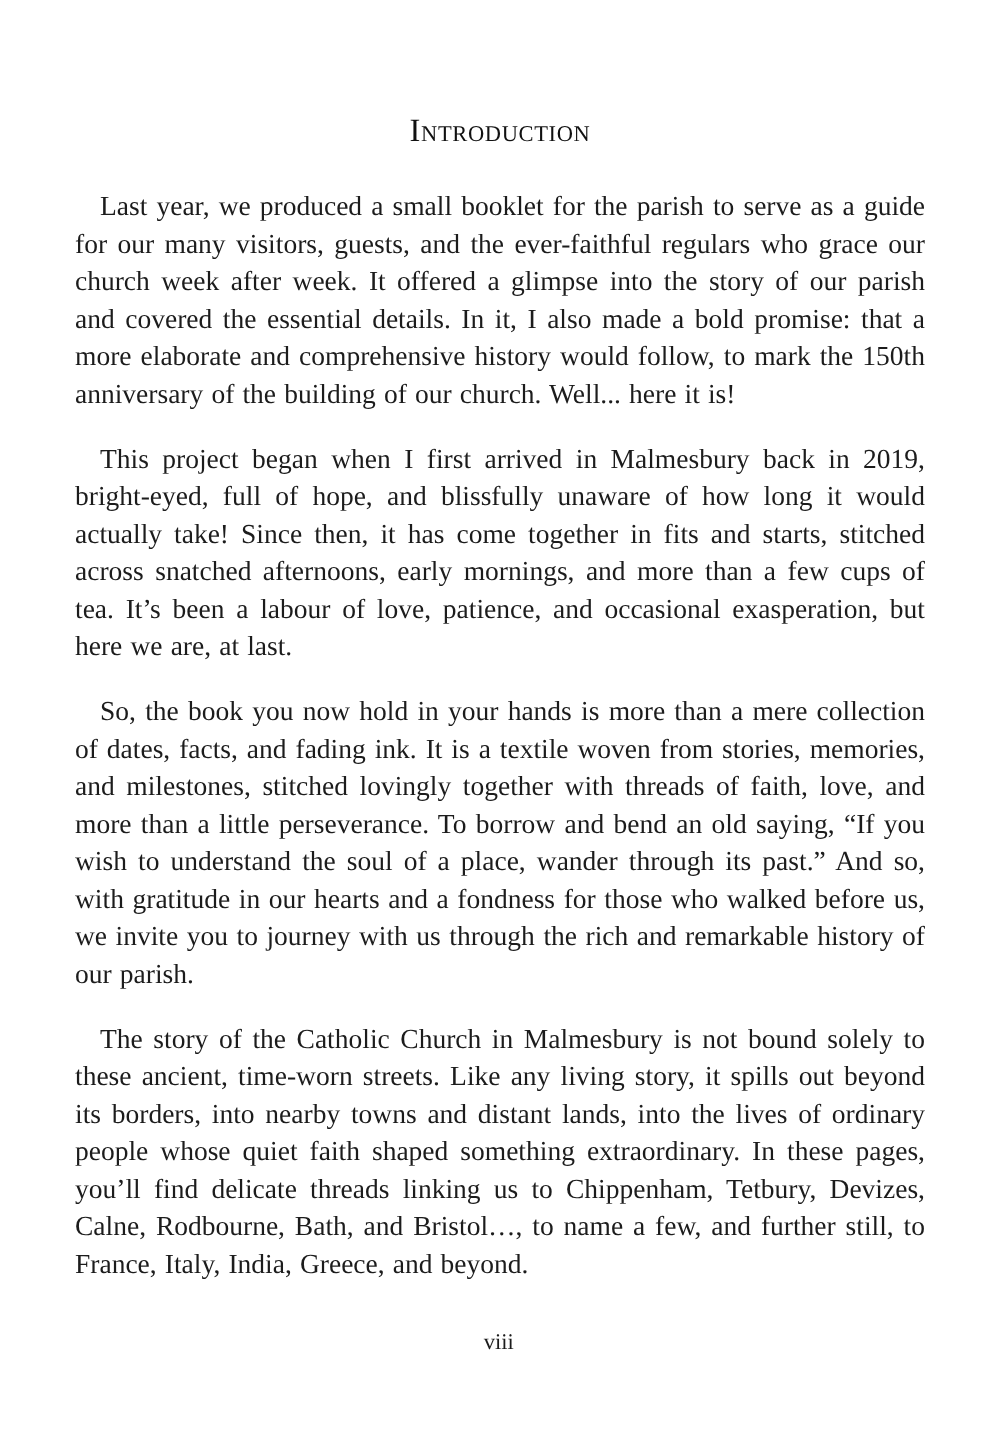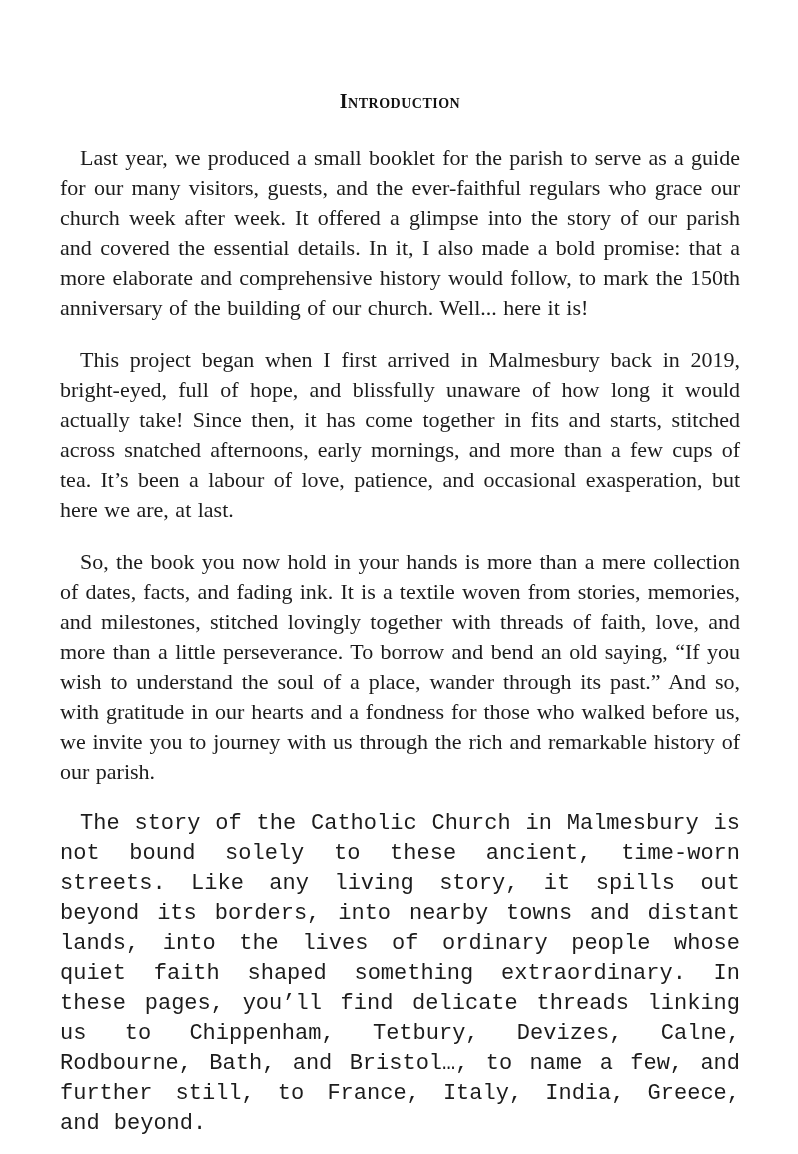--- a/index.html
+++ b/index.html
@@ -19,36 +19,35 @@
   .content {
     position: absolute;
     left: 60px;
     top: 90px;
     width: 680px;
   }
   .chapter-title {
     margin: 0 0 30px 0;
     text-align: center;
     font-variant: small-caps;
-    font-weight: bold;
-    font-size: 20px;
+    font-weight: normal;
+    font-size: 26px;
     letter-spacing: 0.5px;
     color: #111111;
   }
   .para {
     margin: 0 0 22px 0;
     font-size: 22px;
     line-height: 30px;
     text-align: justify;
     text-indent: 20px;
     word-spacing: 1px;
   }
   .para:last-of-type {
     margin-bottom: 0;
-    font-family: Liberation Mono, monospace;
   }
   .page-number {
     position: absolute;
     left: 0;
     right: 0;
     top: 1063px;
     text-align: center;
     font-size: 18px;
     color: #1c1c1c;
   }
@@ -62,13 +61,14 @@
 
     <p class="para">Last year, we produced a small booklet for the parish to serve as a guide for our many visitors, guests, and the ever-faithful regulars who grace our church week after week. It offered a glimpse into the story of our parish and covered the essential details. In it, I also made a bold promise: that a more elaborate and comprehensive history would follow, to mark the 150th anniversary of the building of our church. Well... here it is!</p>
 
     <p class="para">This project began when I first arrived in Malmesbury back in 2019, bright-eyed, full of hope, and blissfully unaware of how long it would actually take! Since then, it has come together in fits and starts, stitched across snatched afternoons, early mornings, and more than a few cups of tea. It’s been a labour of love, patience, and occasional exasperation, but here we are, at last.</p>
 
     <p class="para">So, the book you now hold in your hands is more than a mere collection of dates, facts, and fading ink. It is a textile woven from stories, memories, and milestones, stitched lovingly together with threads of faith, love, and more than a little perseverance. To borrow and bend an old saying, “If you wish to understand the soul of a place, wander through its past.” And so, with gratitude in our hearts and a fondness for those who walked before us, we invite you to journey with us through the rich and remarkable history of our parish.</p>
 
     <p class="para">The story of the Catholic Church in Malmesbury is not bound solely to these ancient, time-worn streets. Like any living story, it spills out beyond its borders, into nearby towns and distant lands, into the lives of ordinary people whose quiet faith shaped something extraordinary. In these pages, you’ll find delicate threads linking us to Chippenham, Tetbury, Devizes, Calne, Rodbourne, Bath, and Bristol…, to name a few, and further still, to France, Italy, India, Greece, and beyond.</p>
   </div>
 
+  <div class="page-number">viii</div>
 </div>
 
 </body></html>

